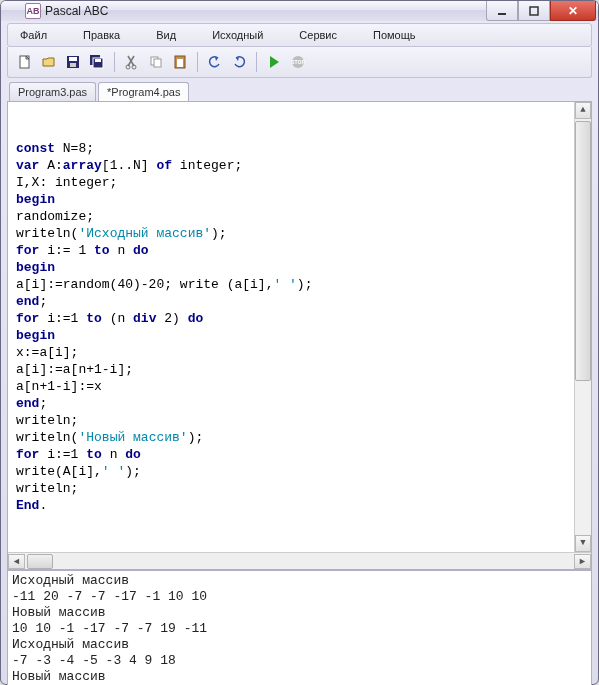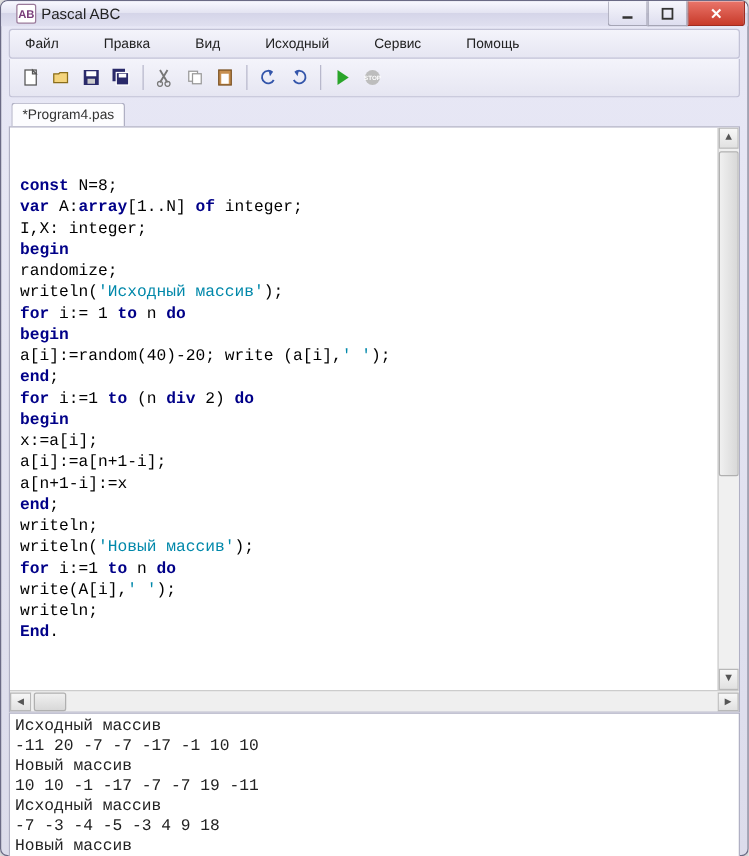--- a/index.html
+++ b/index.html
@@ -22,21 +22,21 @@
     flex-direction: column;
     box-shadow: 0 0 8px rgba(0,0,0,0.3);
   }
   .titlebar {
     height: 30px;
     background: linear-gradient(to bottom, #f8f8ff 0%, #e4e4f2 45%, #d4d4e8 46%, #e0e0f0 100%);
     border-top-left-radius: 5px;
     border-top-right-radius: 5px;
     display: flex;
     align-items: center;
-    padding-left: 12px;
+    padding-left: 24px;
   }
   .app-icon {
     width: 16px; height: 16px;
     font-size: 9px;
     display: inline-flex; align-items: center; justify-content: center;
     margin-right: 4px;
     color: #7a3d7a;
     border: 1px solid #9a7a9a;
     border-radius: 2px;
     background: #fff;
@@ -288,20 +288,21 @@
       </span>
     <span class="tbtn">
         <svg width="16" height="16">
           <circle cx="8" cy="8" r="6" fill="#bdbdbd"></circle>
           <text x="8" y="10" font-size="5" text-anchor="middle" fill="#fff" font-weight="bold">STOP</text>
         </svg>
       </span>
   </div>
 
   <div class="tabstrip">
+    <div class="tab">Program3.pas</div>
     <div class="tab active">*Program4.pas</div>
   </div>
 
   <div class="editor-wrap">
     <div class="editor" id="editor">
       <div><span class="kw">const</span> N=8;</div><div><span class="kw">var</span> A:<span class="kw">array</span>[1..N] <span class="kw">of</span> integer;</div><div>I,X: integer;</div><div><span class="kw">begin</span></div><div>randomize;</div><div>writeln(<span class="str">'Исходный массив'</span>);</div><div><span class="kw">for</span> i:= 1 <span class="kw">to</span> n <span class="kw">do</span></div><div><span class="kw">begin</span></div><div>a[i]:=random(40)-20; write (a[i],<span class="str">' '</span>);</div><div><span class="kw">end</span>;</div><div><span class="kw">for</span> i:=1 <span class="kw">to</span> (n <span class="kw">div</span> 2) <span class="kw">do</span></div><div><span class="kw">begin</span></div><div>x:=a[i];</div><div>a[i]:=a[n+1-i];</div><div>a[n+1-i]:=x</div><div><span class="kw">end</span>;</div><div>writeln;</div><div>writeln(<span class="str">'Новый массив'</span>);</div><div><span class="kw">for</span> i:=1 <span class="kw">to</span> n <span class="kw">do</span></div><div>write(A[i],<span class="str">' '</span>);</div><div>writeln;</div><div><span class="kw">End</span>.</div><div class="vscroll">
         <div class="arrow">▲</div>
         <div class="track"><div class="thumb"></div></div>
         <div class="arrow">▼</div>
       </div>

